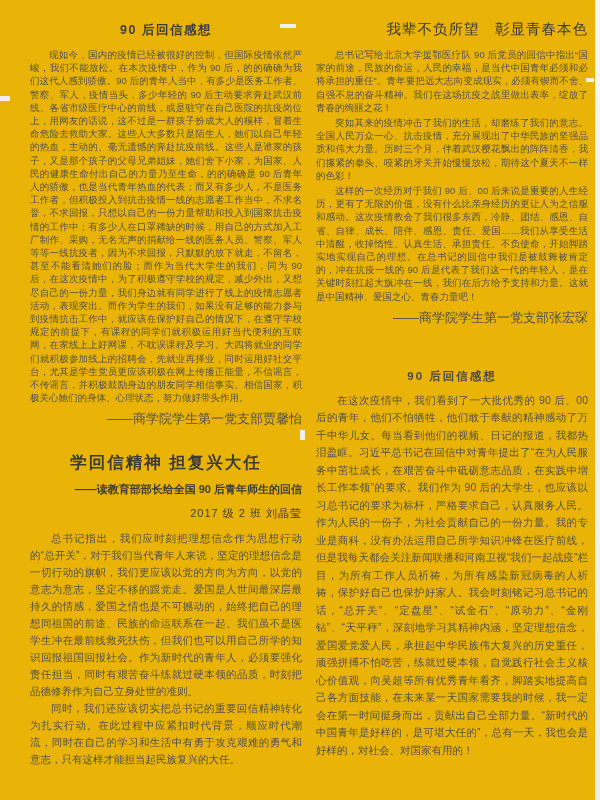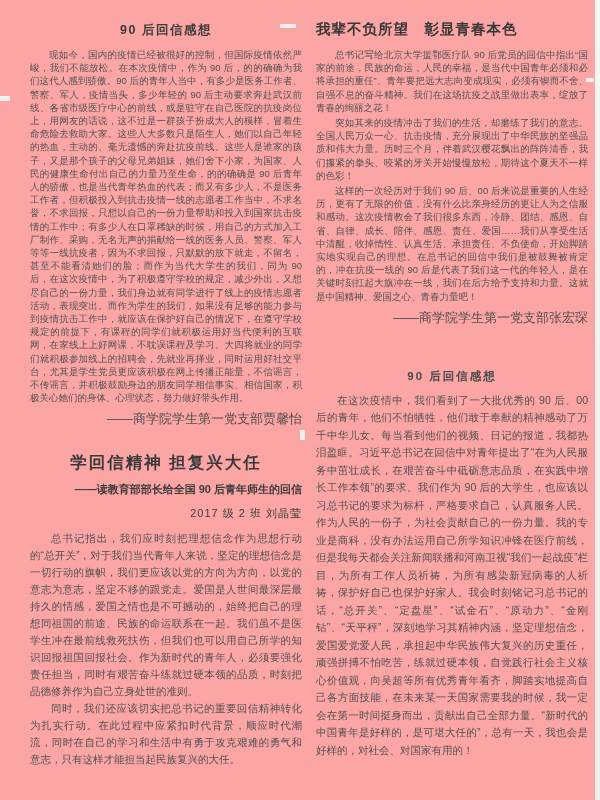--- a/index.html
+++ b/index.html
@@ -1,34 +1,34 @@
 <!DOCTYPE html>
 <html><head>
 <meta charset="utf-8">
 <style>
   html,body { margin:0; padding:0; background:#ffffff; }
   .page {
     position:relative; width:600px; height:800px;
-    background:#fca5a5; overflow:hidden;
+    background:#eab308; overflow:hidden;
     font-family:"Liberation Sans","DejaVu Sans",sans-serif;
     color:#4a4a4a;
   }
   .col { position:absolute; top:14px; }
   .col-left  { left:30px;  width:272px; }
   .col-right { left:316px; width:272px; }
 
   
   .a1-title { text-align:center; font-size:12.5px; font-weight:bold; color:#3d3d3d;
               letter-spacing:1.5px; margin:8px 0 9px; }
   .dense p  { font-size:9.5px; line-height:13.2px; text-align:justify;
               text-indent:2em; margin:0 0 2px; color:#515151; }
   .sig      { text-align:right; font-size:13px; color:#4f4f4f; margin-top:6px; }
 
   
-  .a3-title { text-align:left; font-size:14.5px; font-weight:bold; color:#383838;
+  .a3-title { text-align:right; font-size:14.5px; font-weight:normal; color:#383838;
               letter-spacing:1px; margin:6px 0 9px; }
 
   
   .a2-title  { text-align:center; font-size:16.5px; font-weight:bold; color:#3a3a3a;
                letter-spacing:2px; margin:24px 0 2px; }
   .a2-sub    { text-align:right; font-size:11px; font-weight:bold; color:#3c3c3c; margin-top:8px; }
   .a2-byline { text-align:right; font-size:11px; font-weight:normal; color:#3c3c3c;
                letter-spacing:1px; margin-top:9px; }
   .loose p   { font-size:10.5px; line-height:17px; text-align:justify;
                text-indent:2em; margin:0; color:#505050; }

